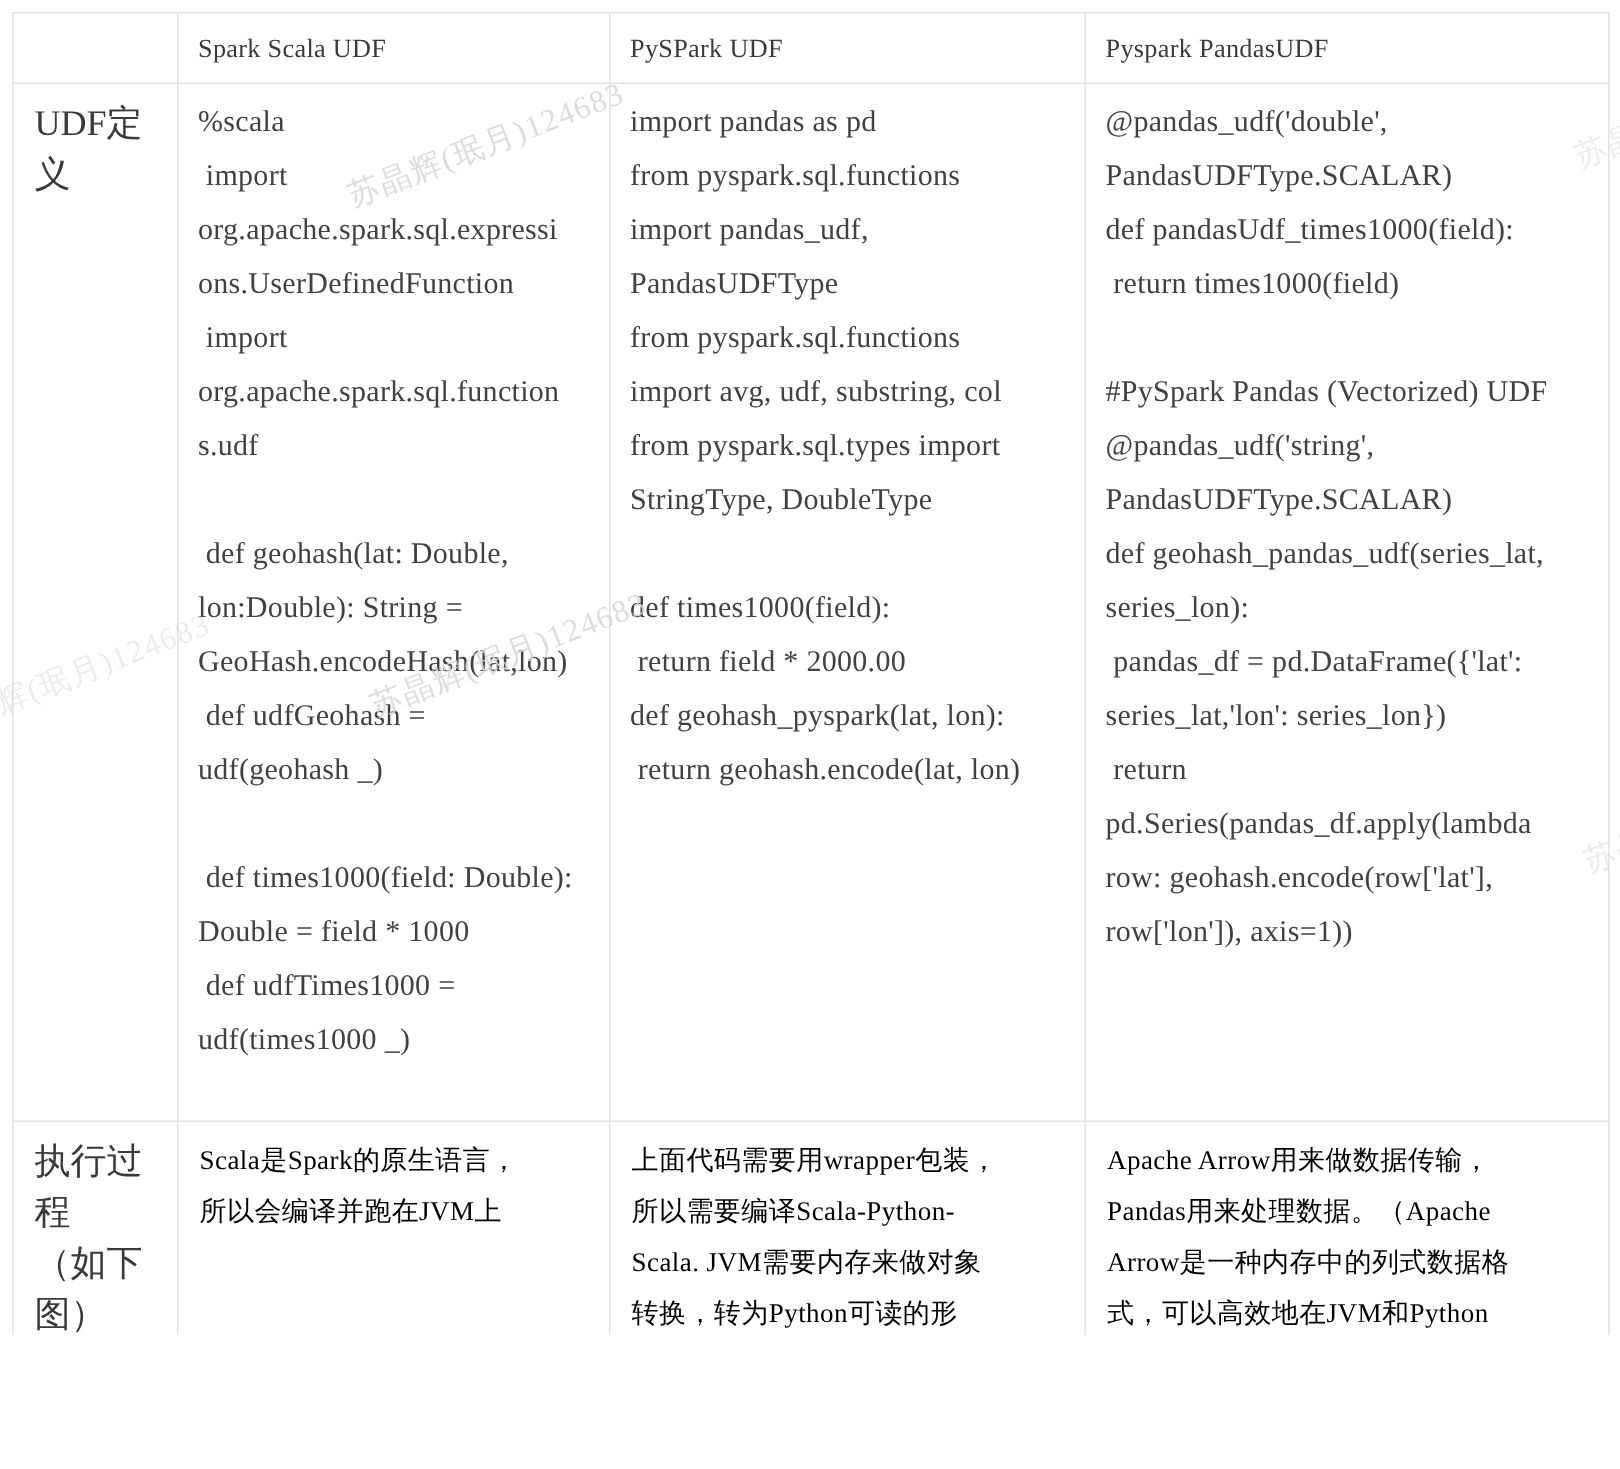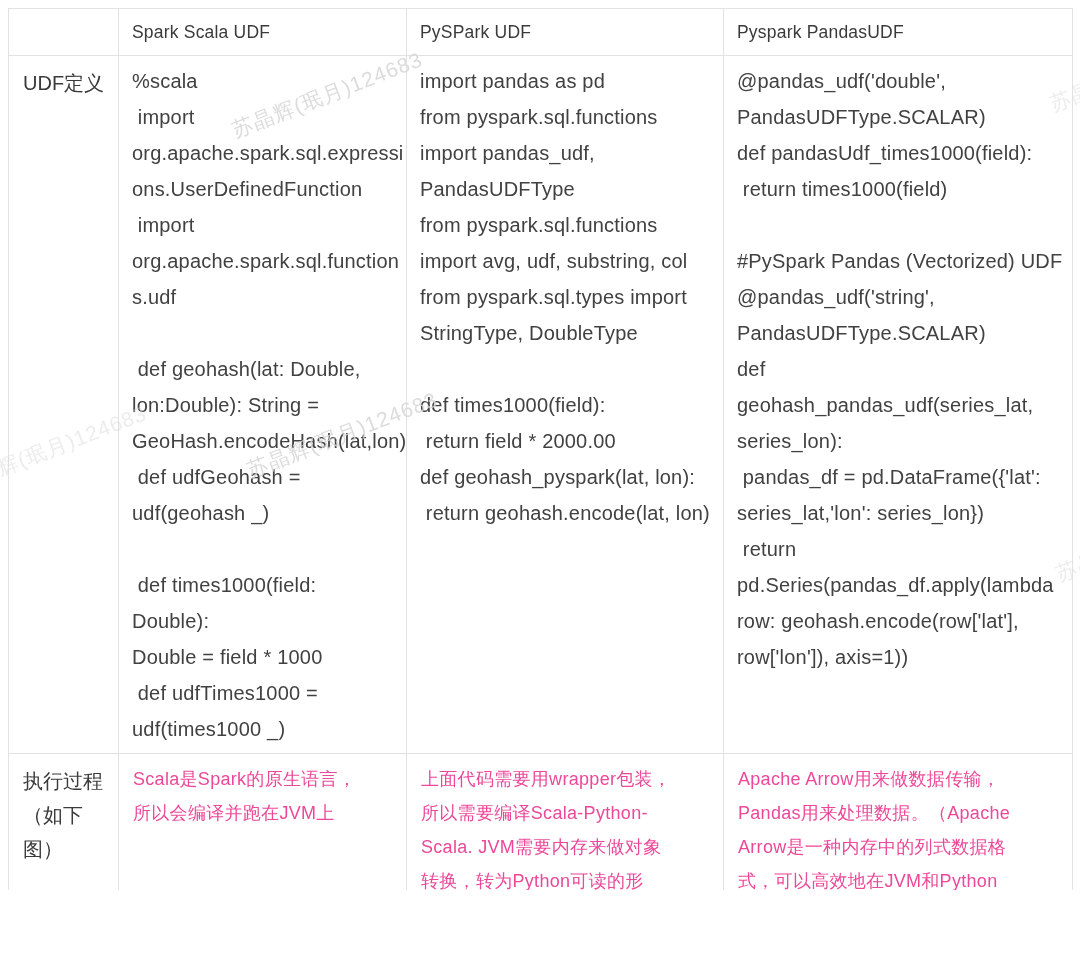--- a/index.html
+++ b/index.html
@@ -1,45 +1,45 @@
 <!DOCTYPE html>
 <html><head>
 <meta charset="utf-8">
 <style>
   html,body{margin:0;padding:0;background:#fff;}
   .page{
     position:relative;width:1080px;height:890px;background:#ffffff;overflow:hidden;
-    font-family:Liberation Sans, sans-serif;color:#3f3f3f;
+    font-family:Liberation Serif, serif;color:#3f3f3f;
   }
   table.cmp{
     position:absolute;left:8px;top:8px;width:1064px;
     border-collapse:collapse;table-layout:fixed;
   }
   table.cmp td{
     border:1px solid #e2e2e2;vertical-align:top;
     white-space:pre-wrap;overflow:hidden;
   }
   col.c0{width:110px;} col.c1{width:288px;} col.c2{width:317px;} col.c3{width:349px;}
   tr.hdr{height:47px;}
   tr.r1{height:692px;}
   tr.r2{height:224px;}
   td.colhead{
     font-size:17.5px;color:#3a3a3a;padding:13px 8px 6px 13px;
     vertical-align:middle;letter-spacing:0.2px;white-space:nowrap;
   }
   td.rowhead{
-    font-size:20px;color:#3a3a3a;padding:10px 6px 6px 14px;line-height:34px;
+    font-size:24px;color:#3a3a3a;padding:10px 6px 6px 14px;line-height:34px;
   }
   td.code{
     font-size:20px;line-height:36px;padding:7px 8px 6px 13px;
     color:#414141;letter-spacing:0.2px;
   }
   td.zhcell{
     font-size:18px;line-height:34px;padding:8px 8px 6px 14px;
-    color:#ec4899;letter-spacing:0.3px;
+    color:#000000;letter-spacing:0.3px;
   }
   
   .wm-diag{
     position:absolute;font-size:21px;color:#d6d6d6;opacity:0.85;
     white-space:nowrap;transform:rotate(-21deg);transform-origin:0 0;
     pointer-events:none;z-index:5;letter-spacing:1px;
   }
   .wm-diag.faint{opacity:0.45;}
   
   .wm-community{

